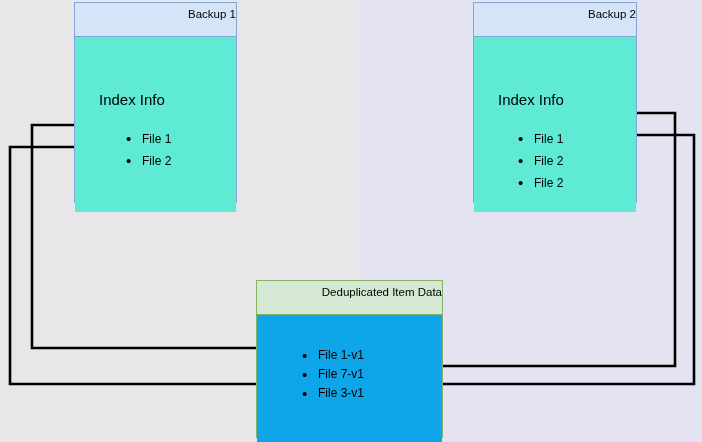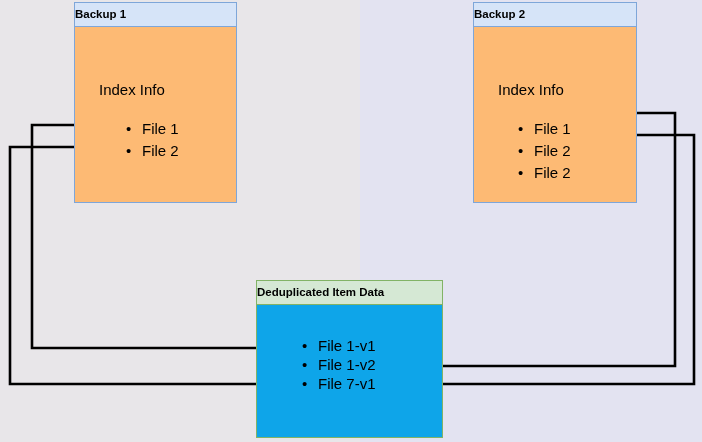--- a/index.html
+++ b/index.html
@@ -31,38 +31,38 @@
 
   .node {
     position: absolute;
     box-sizing: border-box;
     border-width: 1px;
     border-style: solid;
   }
   .node-header {
     box-sizing: border-box;
     width: 100%;
-    height: 24px;
+    height: 34px;
     line-height: 23px;
-    text-align: left;
+    text-align: right;
     font-size: 11.5px;
-    font-weight: bold;
+    font-weight: normal;
     color: #000000;
     border-bottom-width: 1px;
     border-bottom-style: solid;
   }
   .node-body {
     position: relative;
     width: 100%;
     height: calc(100% - 24px);
   }
 
   .node-blue { border-color: #7ea6d9; background: #e4e2e6; }
   .node-blue .node-header { background: #d6e4f8; border-bottom-color: #7ea6d9; }
-  .node-blue .node-body { background: #fdba74; }
+  .node-blue .node-body { background: #5eead4; }
 
   .node-green { border-color: #82b366; background: #e2e1ea; }
   .node-green .node-header { background: #d5e8d4; border-bottom-color: #82b366; }
   .node-green .node-body { background: #0ea5e9; }
 
   #backup1 { left: 74px;  top: 2px;   width: 163px; height: 201px; }
   #backup2 { left: 473px; top: 2px;   width: 164px; height: 201px; }
   #dedup   { left: 256px; top: 280px; width: 187px; height: 158px; }
 
   .index-label {
@@ -75,21 +75,21 @@
   #b2-index { left: 24px; top: 54px; }
 
   .file-list {
     position: absolute;
     margin: 0;
     padding: 0;
     list-style: none;
   }
   .file-list li {
     position: relative;
-    font-size: 15px;
+    font-size: 12px;
     line-height: 22px;
     color: #000000;
     white-space: nowrap;
     padding-left: 16px;
   }
   .file-list li::before {
     content: "\2022";
     position: absolute;
     left: 0;
     top: 0;
@@ -153,19 +153,19 @@
         <li>File 2</li>
       </ul>
     </div>
   </div>
 
   <div id="dedup" class="node node-green">
     <div class="node-header">Deduplicated Item Data</div>
     <div class="node-body">
       <ul id="dd-files" class="file-list">
         <li>File 1-v1</li>
-        <li>File 1-v2</li>
         <li>File 7-v1</li>
+        <li>File 3-v1</li>
       </ul>
     </div>
   </div>
 
 </div>
 
 </body></html>

